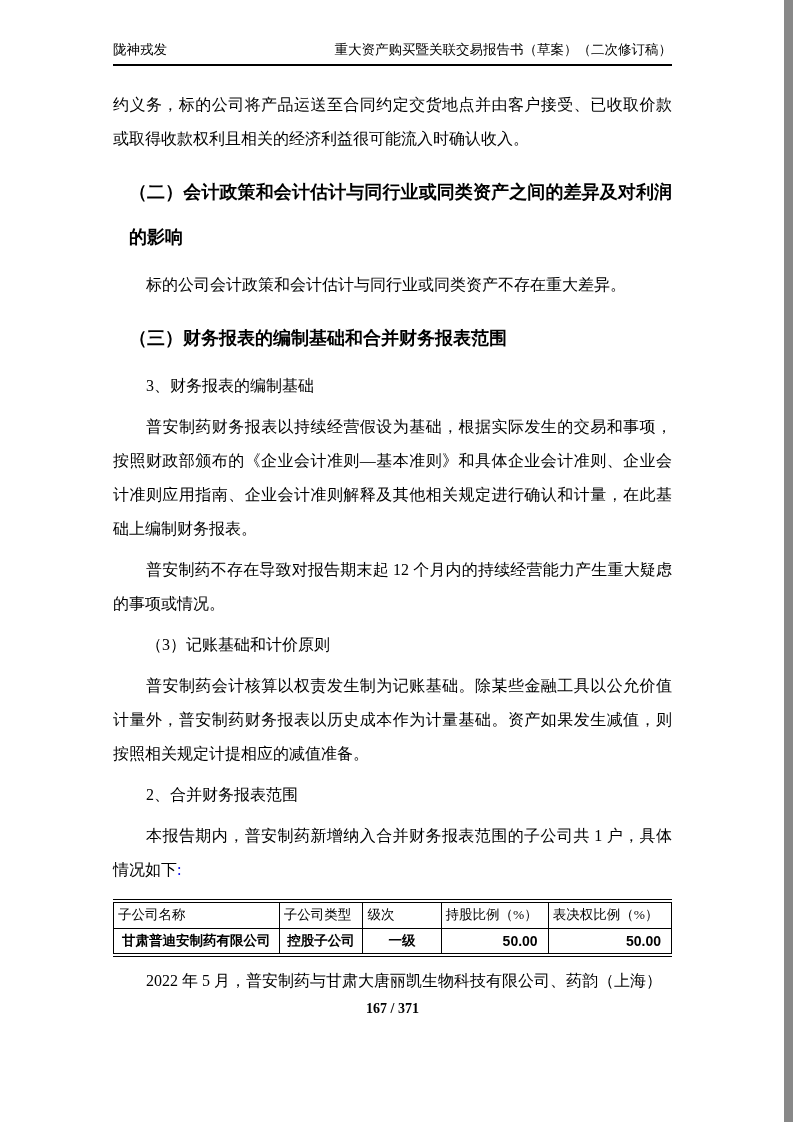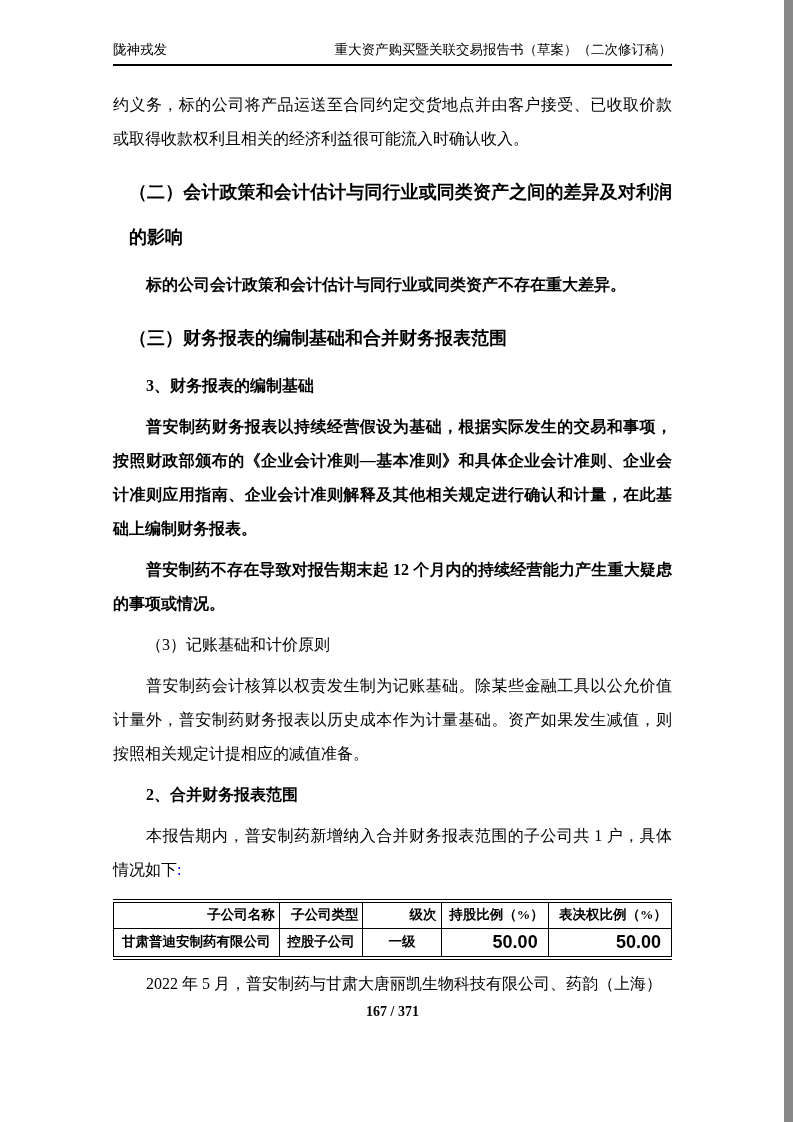--- a/index.html
+++ b/index.html
@@ -16,43 +16,43 @@
     display: flex; justify-content: space-between; align-items: flex-end;
     font-size: 13.5px; line-height: 20px;
     border-bottom: 2px solid #000;
     padding-bottom: 4px;
   }
   .para {
     font-size: 16px; line-height: 34px;
     text-align: justify;
     margin: 7px 0;
   }
-  .indent { text-indent: 33px; font-weight: bold; }
+  .indent { text-indent: 33px; }
   .kai-bold { font-weight: normal; }
   .h-black {
     font-family: "Liberation Sans", "DejaVu Sans", sans-serif;
     font-weight: bold; font-size: 18px; line-height: 45px;
     text-align: justify;
     margin: 14px 0 8px 16px;
   }
   .first-para { margin-top: 22px; }
   .table-wrap {
     margin: 12px 0 6px 0;
     border-top: 4px double #000;
     border-bottom: 4px double #000;
   }
   table {
     width: 100%; border-collapse: collapse;
     font-size: 13.5px; font-weight: bold;
   }
   th, td { border: 1px solid #000; padding: 3px 4px; height: 25px; }
-  th { border-top: none; text-align: right; font-weight: bold; }
+  th { border-top: none; text-align: left; font-weight: normal; }
   tbody tr:last-child td { border-bottom: none; }
   td.center { text-align: center; }
-  td.num { text-align: right; padding-right: 10px; font-family: "Liberation Sans", sans-serif; font-size: 18px; }
+  td.num { text-align: right; padding-right: 10px; font-family: "Liberation Sans", sans-serif; font-size: 14px; }
   .page-number {
     text-align: center; font-weight: bold; font-size: 14px;
     margin-top: 0px; line-height: 22px;
   }
   .c1 { width: 29.7%; } .c2 { width: 15%; } .c3 { width: 14%; }
   .c4 { width: 19.2%; } .c5 { width: 22.1%; }
 </style>
 </head>
 <body>
 

